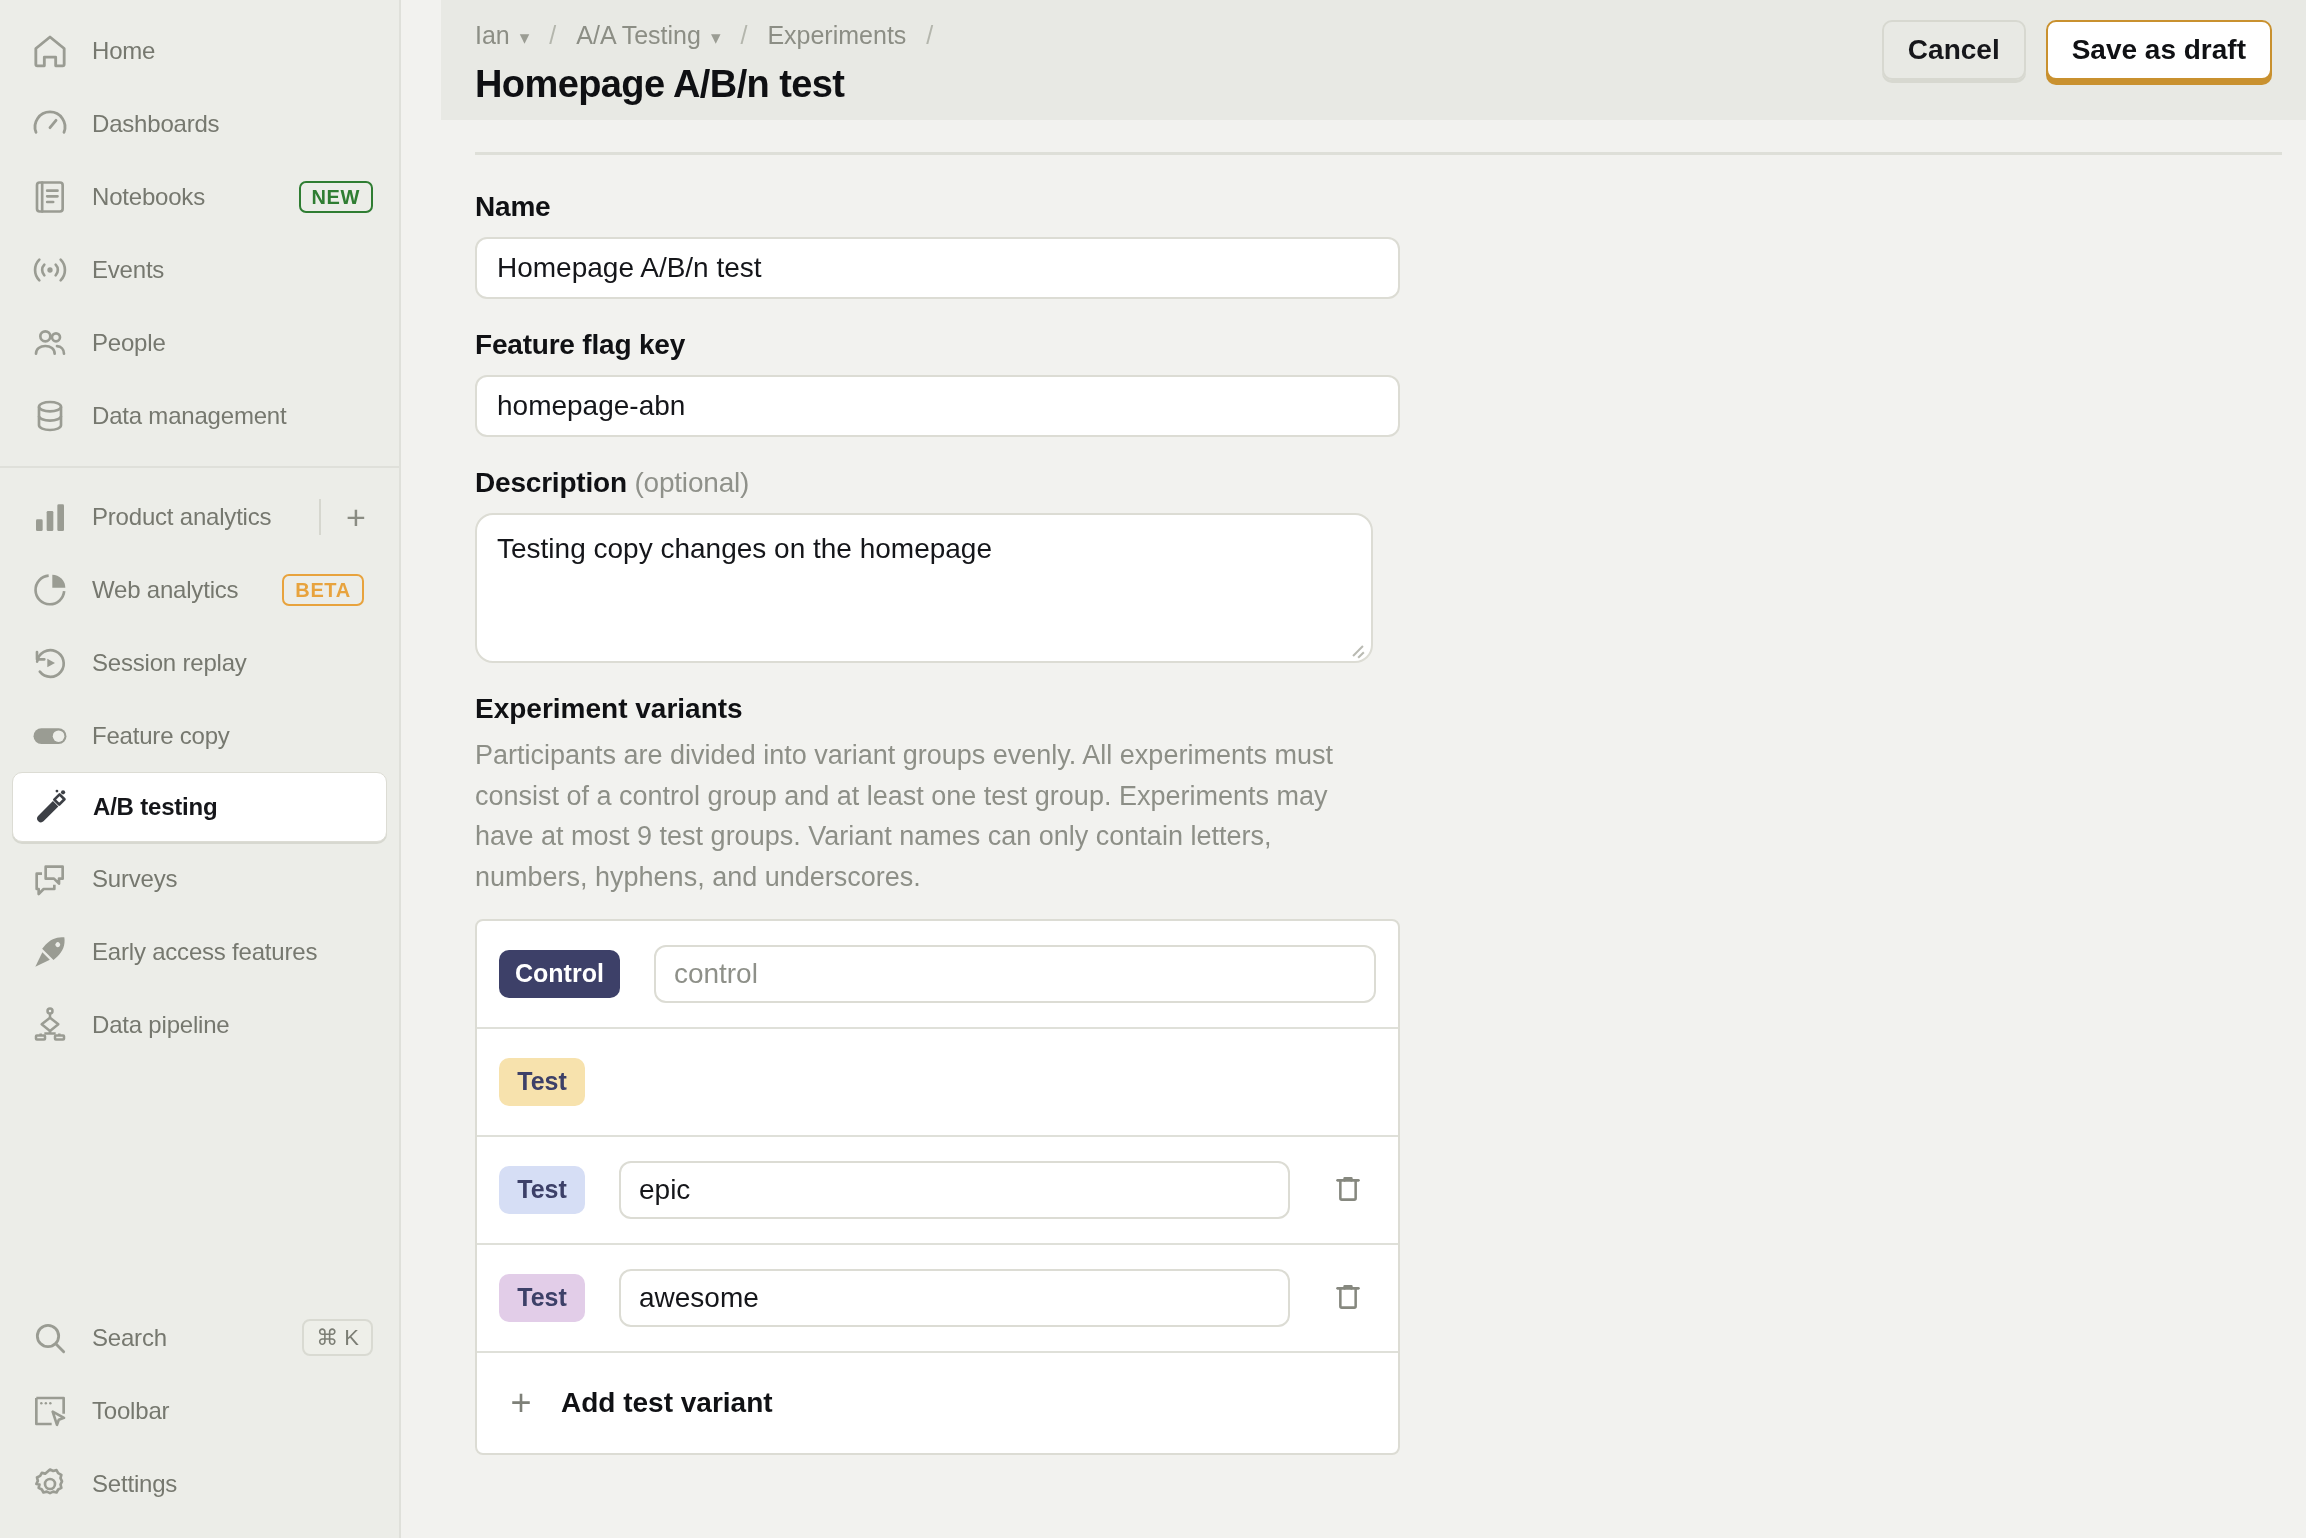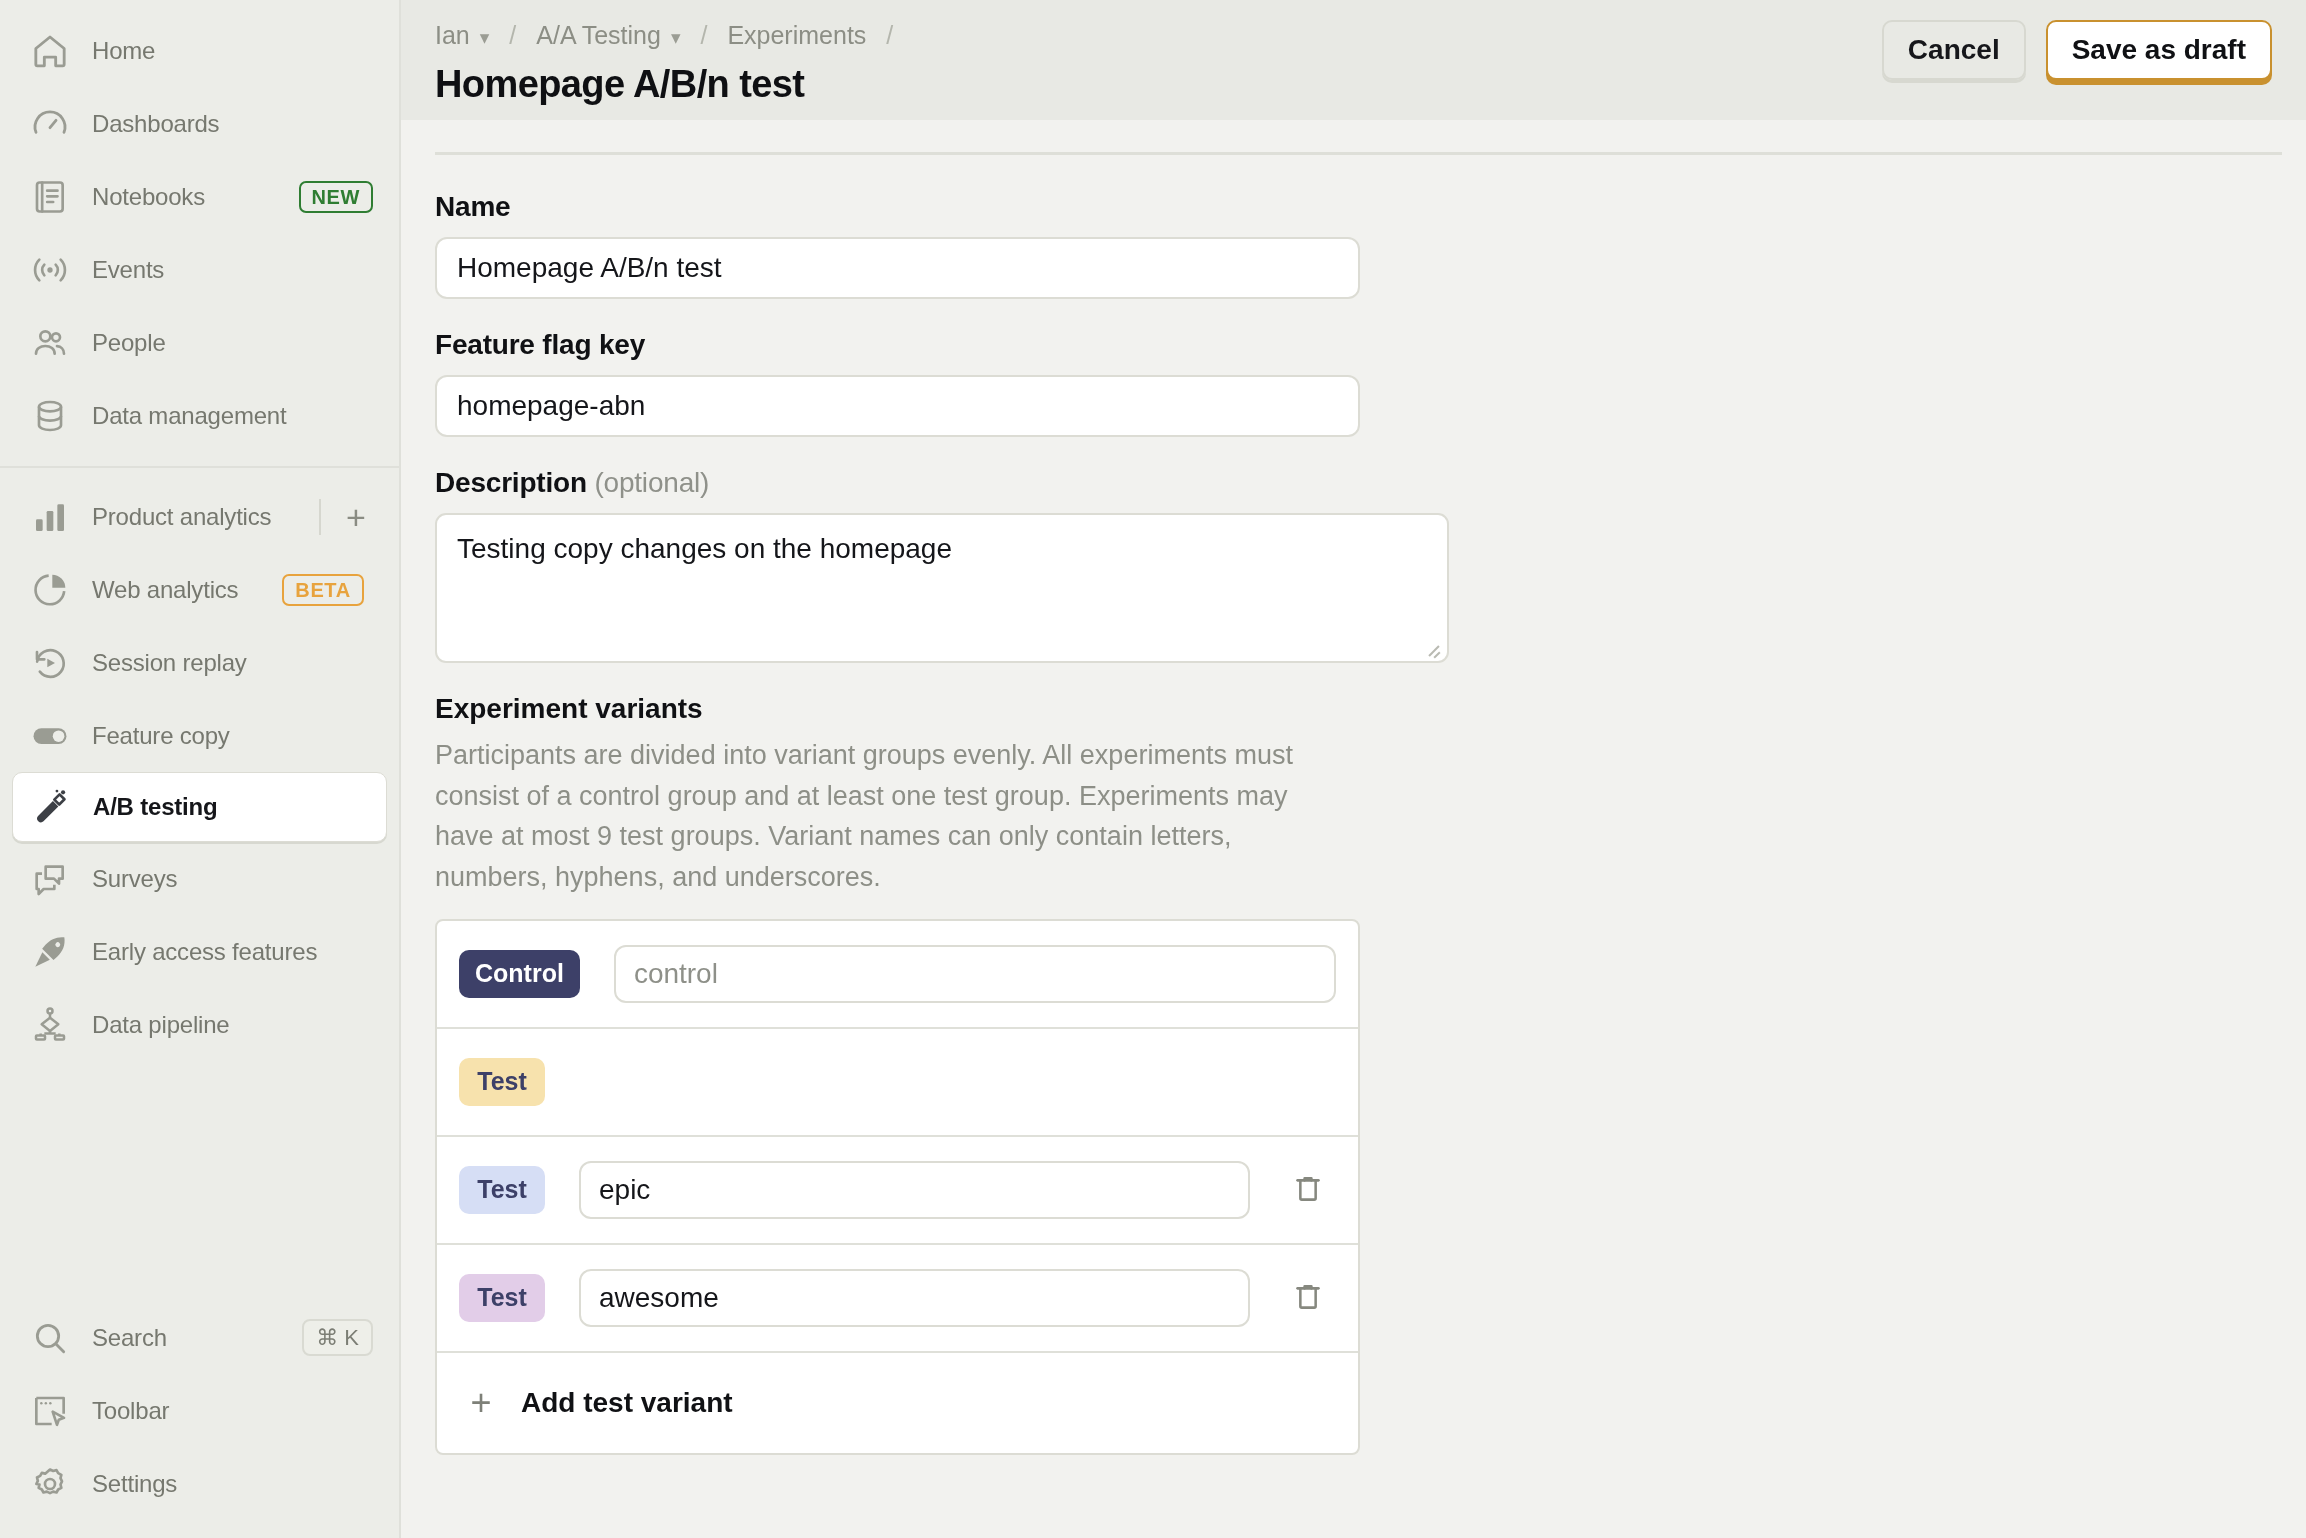--- a/index.html
+++ b/index.html
@@ -93,21 +93,21 @@
   }
   .plus-sep .plus {
     font-size: 34px; color: #8a8c83; line-height: 1; width: 34px; text-align:center;
     cursor: pointer;
   }
   .sb-divider { height: 2px; background: #dfe0da; margin: 14px 0 6px 0; }
   .sb-spacer { flex: 1 1 auto; }
   .sb-bottom { padding: 0 12px 18px 12px; }
 
   
-  .main { flex: 1 1 auto; height: 1538px; background: #f2f2ef; position: relative; overflow: hidden;}
+  .main { flex: 1 1 auto; height: 1538px; background: #f2f2ef; position: relative; overflow: hidden; padding-left: 40px;}
   .topbar {
     height: 120px;
     background: #e8e9e4;
     display: flex;
     align-items: flex-start;
     padding: 18px 34px 0 34px;
     position: relative;
   }
   .crumbs-wrap { flex: 1 1 auto; min-width: 0; }
   .crumbs {
@@ -170,25 +170,25 @@
     padding: 16px 20px;
     font-size: 28px;
     color: #15161a;
     line-height: 1.3;
     height: 62px;
     display: flex;
     align-items: center;
   }
   .field { margin-bottom: 30px; }
   .textarea-box {
-    width: 1014px;
+    width: 898px;
     height: 150px;
     background: #ffffff;
     border: 2px solid #dcdcd4;
-    border-radius: 11px;
+    border-radius: 18px;
     padding: 18px 20px;
     font-size: 28px;
     color: #15161a;
     position: relative;
   }
   .resize-grip {
     position: absolute; right: 6px; bottom: 5px;
     width: 16px; height: 16px;
   }
   .resize-grip::before, .resize-grip::after {

